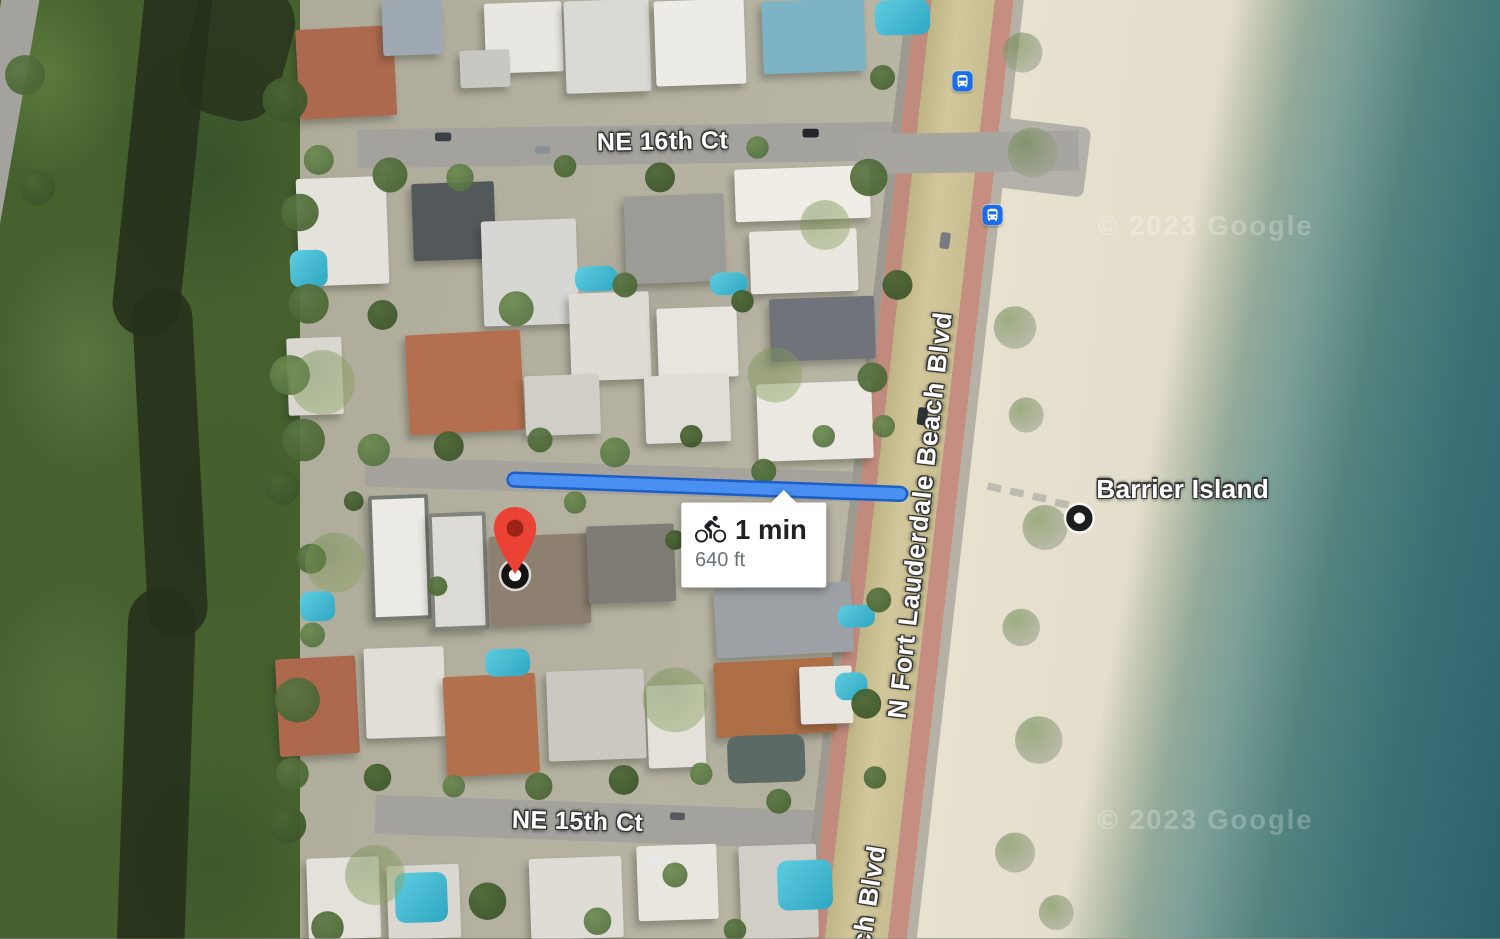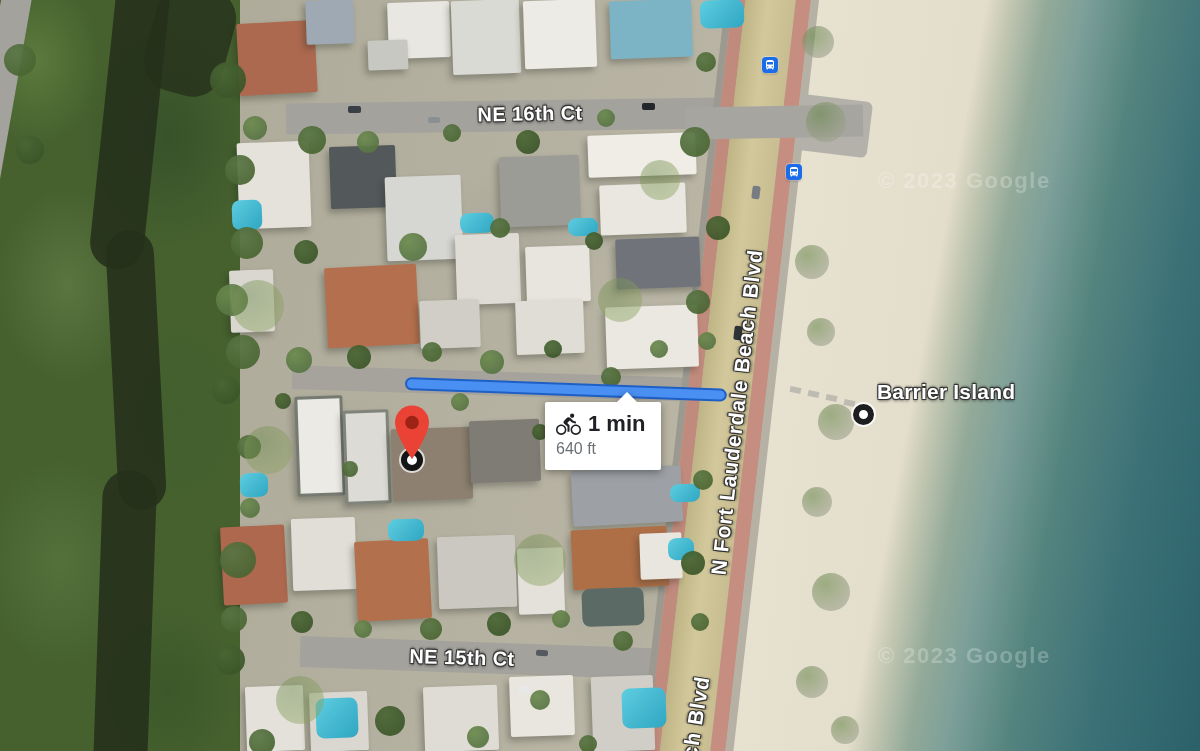--- a/index.html
+++ b/index.html
@@ -63,21 +63,21 @@
     box-shadow:0 0 0 2px rgba(255,255,255,.7);z-index:12;}
   #pin{z-index:13;}
   
   #tooltip{left:545px;top:402px;width:116px;height:68px;z-index:14;
     filter:drop-shadow(0 2px 4px rgba(0,0,0,.4));}
   #tooltip .box{position:absolute;left:0;top:0;width:100%;height:100%;background:#fff;
     border-radius:2px;padding:9px 0 0 11px;box-sizing:border-box;}
   #tooltip .ptr{position:absolute;left:71px;top:-10px;width:0;height:0;
     border-left:11px solid transparent;border-right:11px solid transparent;
     border-bottom:11px solid #fff;}
-  #tooltip .row{display:flex;align-items:flex-end;gap:7px;}
+  #tooltip .row{display:flex;align-items:flex-start;gap:7px;}
   #tooltip .dur{font-size:22px;font-weight:700;color:#202124;}
   #tooltip .dist{font-size:16px;color:#6b7074;margin-top:3px;}
 </style>
 </head>
 <body>
 
 <div id="map">
 
   <div id="ground" class="abs"></div>
 

